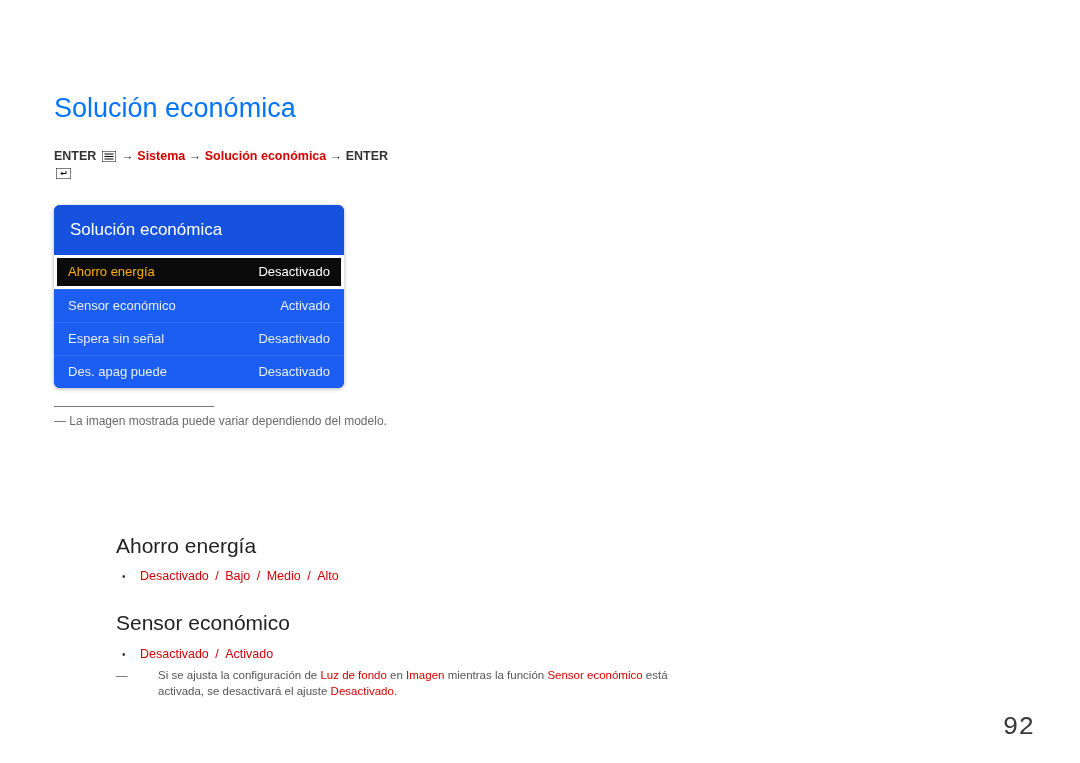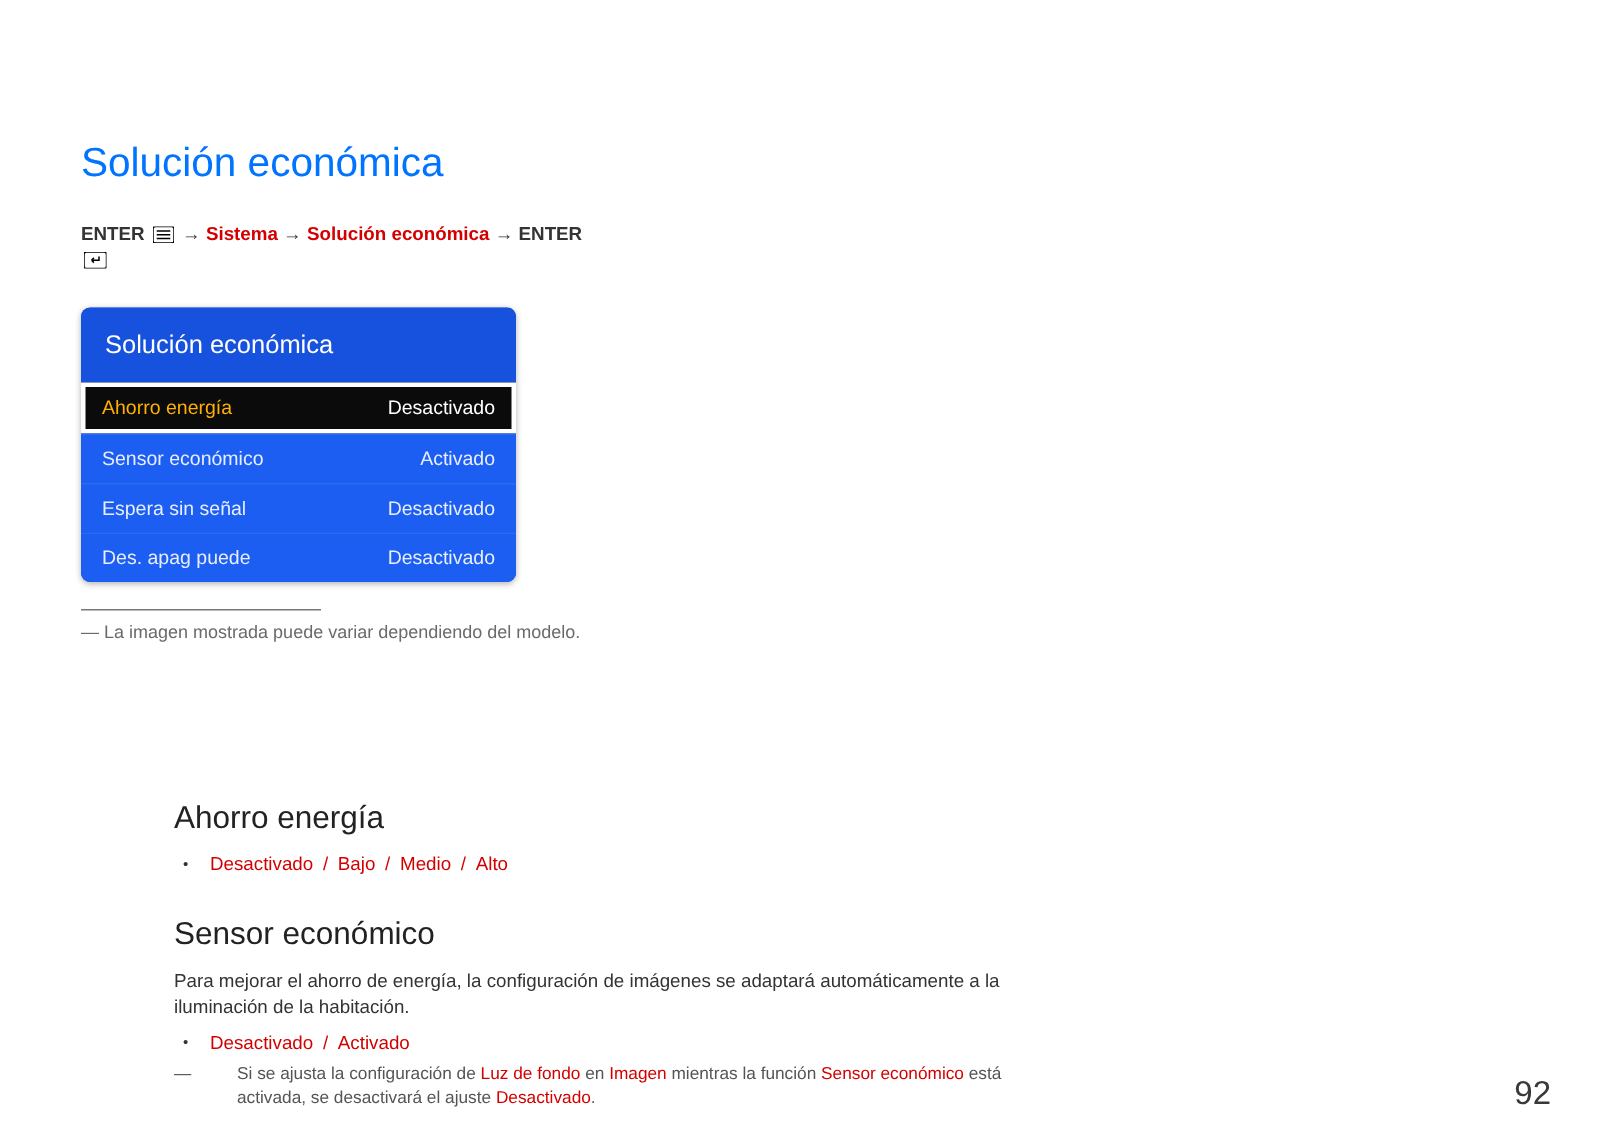--- a/index.html
+++ b/index.html
@@ -121,22 +121,23 @@
   .dash-line .dash {
     flex: 0 0 18px; text-align: left; padding-left: 0;
   }
   .dash-line .content { flex: 1; margin-left: 24px; }
   .red { color: #d40000; }
   .spacer-sec { margin-top: 22px; }
   .pagenum {
     position: absolute;
     bottom: 18px;
     right: 46px;
-    font-size: 22px;
+    font-size: 26px;
     color: #393939;
+    font-family: Liberation Mono, monospace;
   }
 </style>
 </head>
 <body>
 
 <div class="page">
 
   <div class="col-left">
     <h1 class="page-title">Solución económica</h1>
 
@@ -193,21 +194,20 @@
       <span class="content">
         <span class="opt">Desactivado</span><span class="sep"> / </span>
         <span class="opt">Bajo</span><span class="sep"> / </span>
         <span class="opt">Medio</span><span class="sep"> / </span>
         <span class="opt">Alto</span>
       </span>
     </div>
 
     <div class="spacer-sec"></div>
     <h2 class="sec">Sensor económico</h2>
-    <p>Para mejorar el ahorro de energía, la configuración de imágenes se adaptará automáticamente a la iluminación de la habitación.</p>
     <div class="bullet-line options">
       <span class="dot">•</span>
       <span class="content">
         <span class="opt">Desactivado</span><span class="sep"> / </span>
         <span class="opt">Activado</span>
       </span>
     </div>
     <div class="dash-line">
       <span class="dash">―</span>
       <span class="content">

